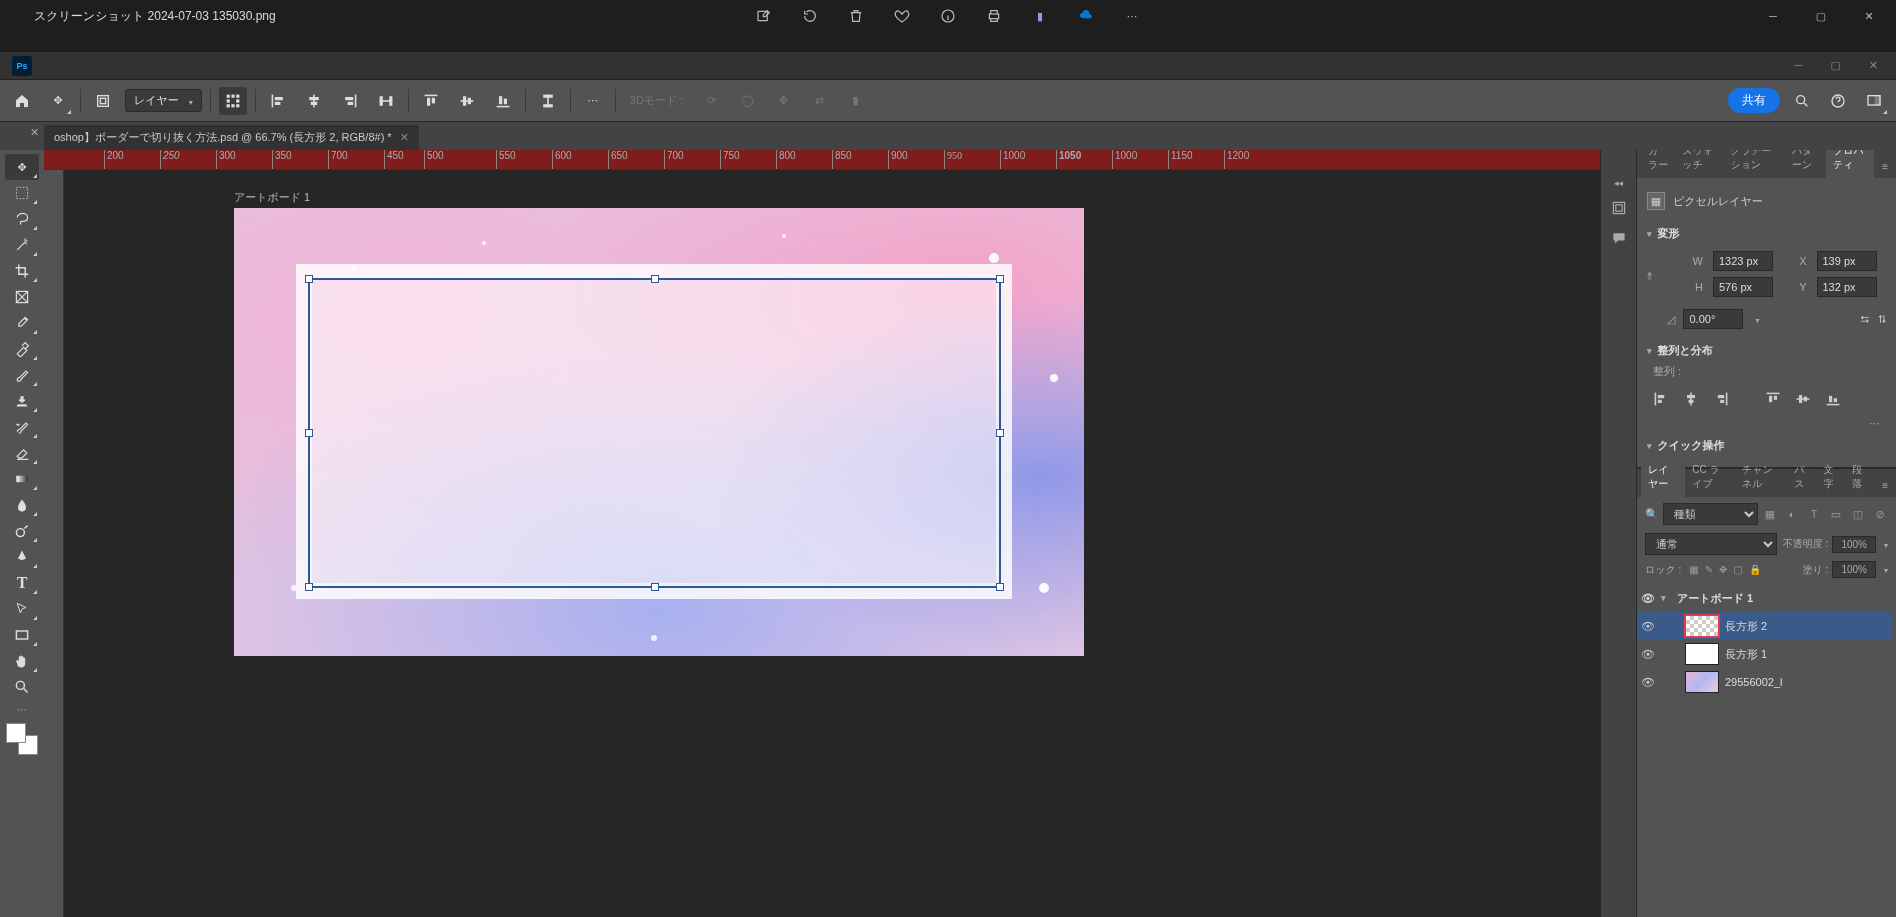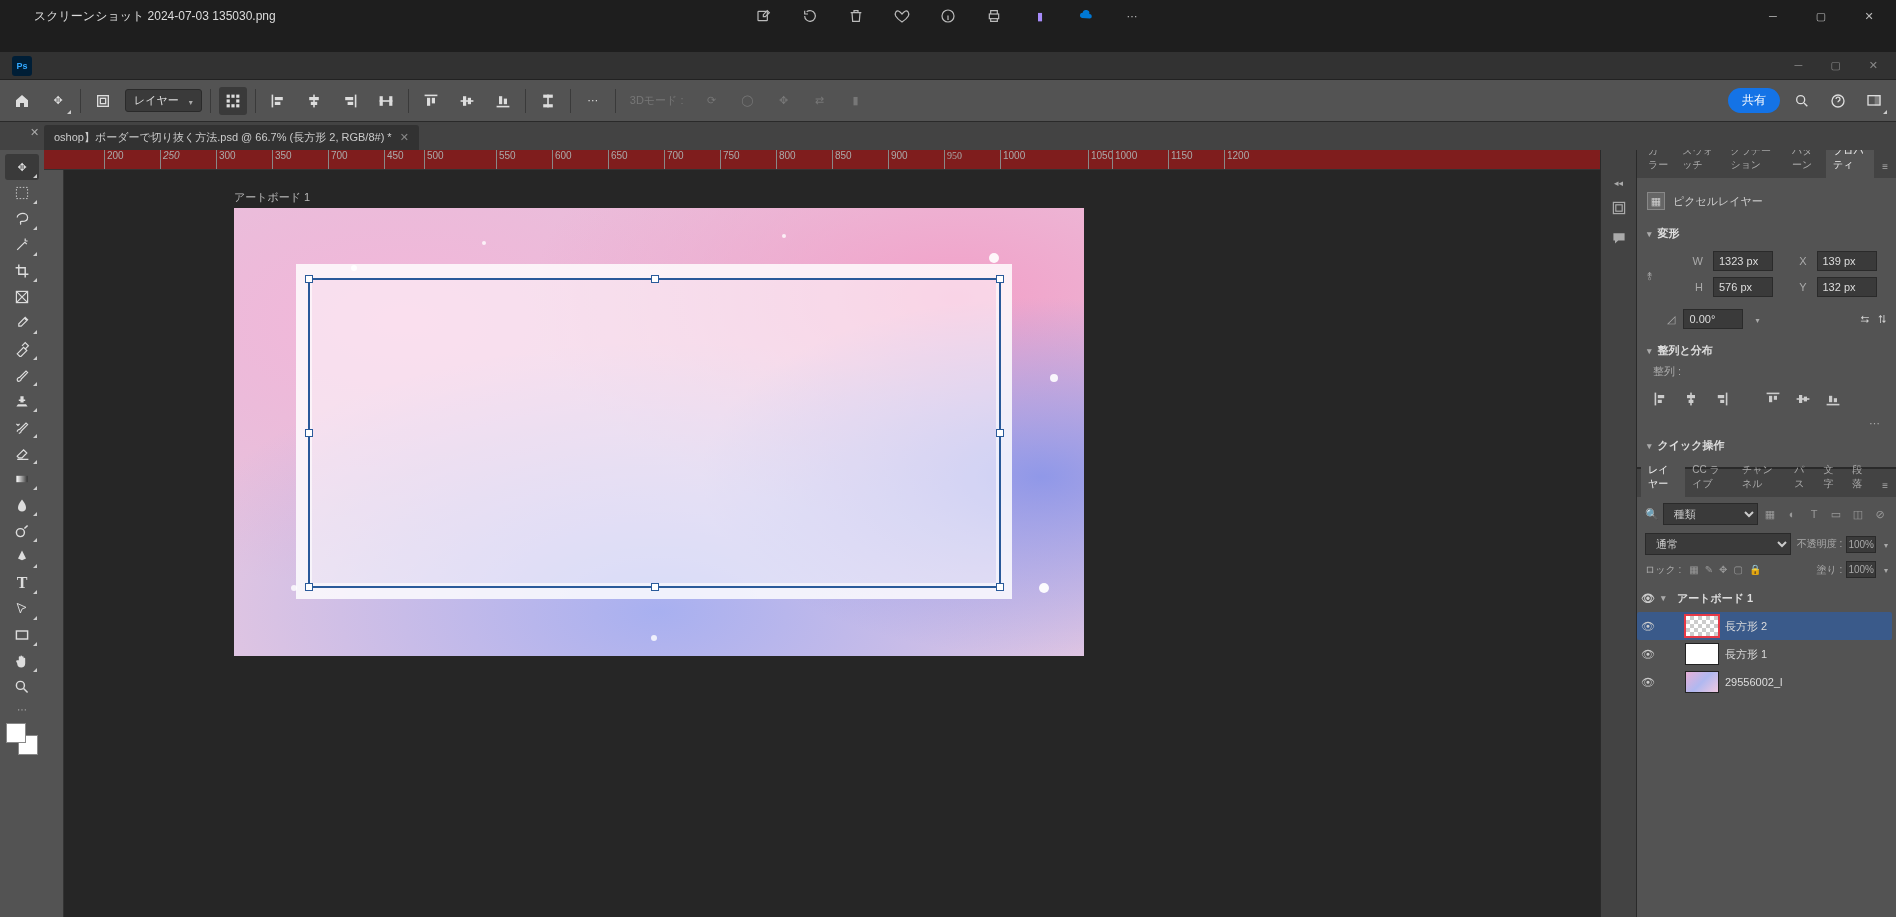--- a/index.html
+++ b/index.html
@@ -87,21 +87,21 @@
 .dots-row { text-align:right; padding:2px 4px; color:#aaa; letter-spacing:2px; }
 
 
 .layers-panel { flex:1; display:flex; flex-direction:column; border-top:1px solid #2a2a2a; min-height:0; }
 .layer-filter-row { display:flex; align-items:center; gap:4px; padding:6px 8px; }
 .layer-filter-row select, .blend-dd { background:#3a3a3a; border:1px solid #2a2a2a; color:#ccc; padding:3px 6px; font-size:11px; flex:1; }
 .filter-icons { display:flex; gap:6px; }
 .filter-icons span { width:16px; height:16px; display:flex; align-items:center; justify-content:center; color:#999; cursor:pointer; }
 .blend-row { display:flex; align-items:center; gap:6px; padding:2px 8px; }
 .opacity-grp { display:flex; align-items:center; gap:4px; font-size:10px; color:#aaa; }
-.opacity-grp .val { background:#3a3a3a; padding:2px 1px; border:1px solid #2a2a2a; }
+.opacity-grp .val { background:#3a3a3a; padding:2px 8px; border:1px solid #2a2a2a; }
 .lock-row { display:flex; align-items:center; gap:8px; padding:4px 8px; font-size:10px; color:#aaa; }
 .lock-row .icons { display:flex; gap:6px; }
 .lock-row .icons span { color:#999; cursor:pointer; }
 .layer-tree { flex:1; overflow:auto; padding:2px 4px 2px 0; }
 .layer-row { display:flex; align-items:center; height:28px; gap:6px; padding:0 4px; cursor:pointer; border-radius:2px; }
 .layer-row.artboard-row { font-weight:bold; }
 .layer-row.selected { background:#3a5a8a; }
 .layer-row .vis { width:14px; color:#ccc; }
 .layer-row .chev { width:10px; color:#aaa; font-size:9px; }
 .layer-row .indent { width:18px; }
@@ -457,21 +457,21 @@
           <span class="tick" style="left: 452px; text-align: right;">550</span>
           <span class="tick" style="left: 508px;">600</span>
           <span class="tick" style="left: 564px;">650</span>
           <span class="tick" style="left: 620px;">700</span>
           <span class="tick" style="left: 676px;">750</span>
           <span class="tick" style="left: 732px;">800</span>
           <span class="tick" style="left: 788px;">850</span>
           <span class="tick" style="left: 844px;">900</span>
           <span class="tick" style="left: 900px; font-family: Liberation Serif, serif;">950</span>
           <span class="tick" style="left: 956px;">1000</span>
-          <span class="tick" style="left: 1044px;">1050</span>
+          <span class="tick" style="left: 1012px; font-weight: bold;">1050</span>
           <span class="tick" style="left: 1068px;">1000</span>
           <span class="tick" style="left: 1124px;">1150</span>
           <span class="tick" style="left: 1180px;">1200</span>
         </div>
       <div class="canvas-wrap">
         <div class="ruler-v"></div>
         <div class="viewport">
           <div class="artboard-label">アートボード 1</div>
           <div class="artboard">
             <svg class="artboard-bg" viewBox="0 0 850 448" preserveAspectRatio="none">

